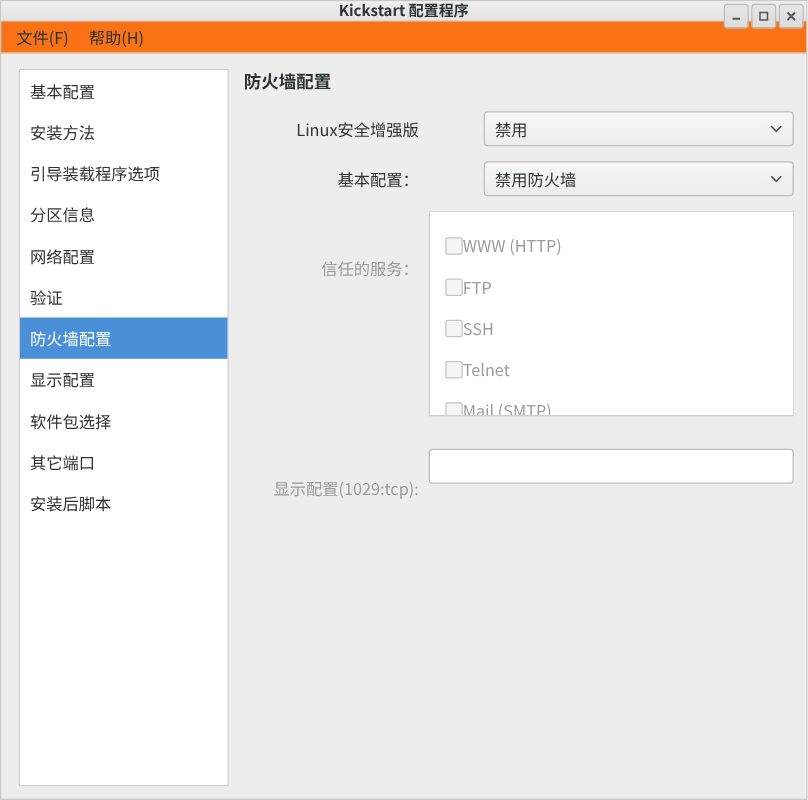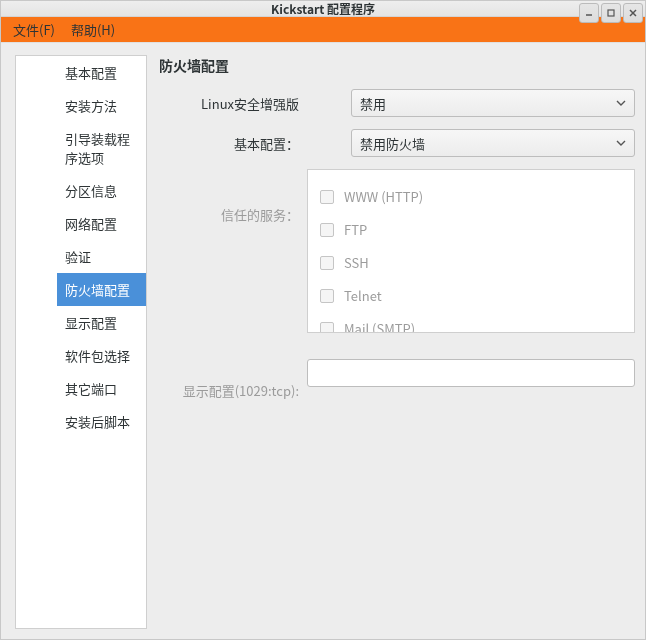--- a/index.html
+++ b/index.html
@@ -67,26 +67,25 @@
     cursor: pointer;
     font-size: 13px;
   }
   .body {
     flex: 1;
     display: flex;
     padding: 12px 10px 10px 14px;
     gap: 12px;
   }
   .sidebar {
-    width: 132px;
+    width: 168px;
     background: #fff;
     border: 1px solid #cfcfcf;
     display: flex;
     flex-direction: column;
-    padding-left: 41px;
   }
   .sidebar-item {
     padding: 7px 8px;
     font-size: 13px;
     cursor: pointer;
     color: #2e3436;
   }
   .sidebar-item.selected {
     background: #4a90d9;
     color: #fff;
@@ -140,21 +139,20 @@
     height: 164px;
     overflow: auto;
   }
   .services-row {
     display: flex;
     align-items: flex-start;
   }
   .check-item {
     display: flex;
     align-items: center;
-    gap: 10px;
     padding: 7px 0;
     color: #9c9c9c;
     font-size: 13px;
   }
   .checkbox {
     width: 14px;
     height: 14px;
     border: 1px solid #c5c5c5;
     border-radius: 2px;
     background: #f5f5f5;

